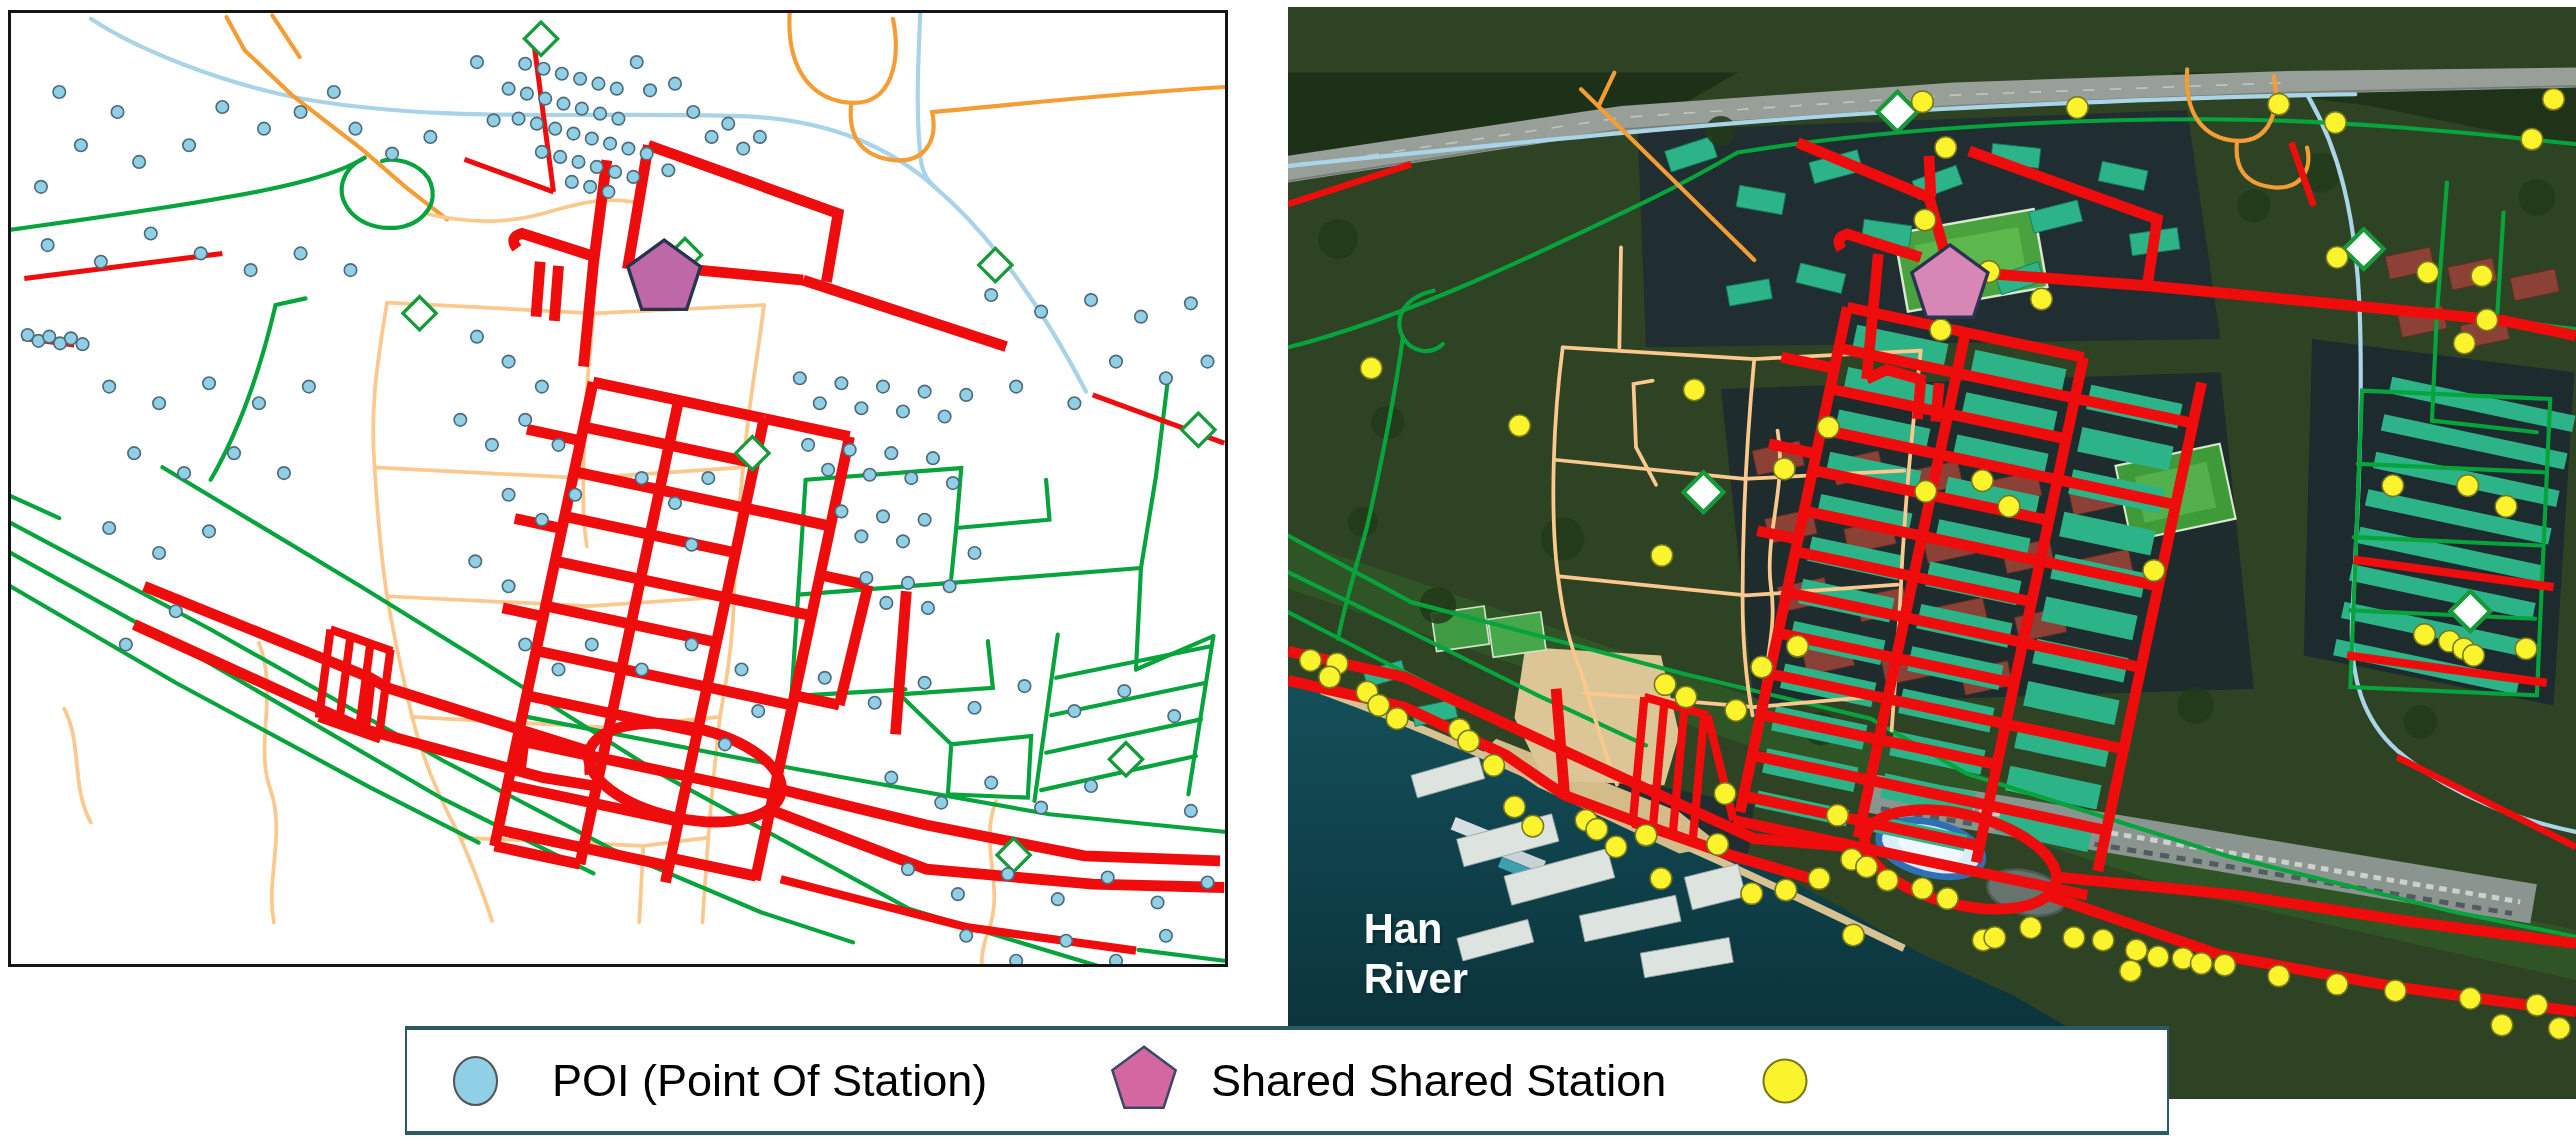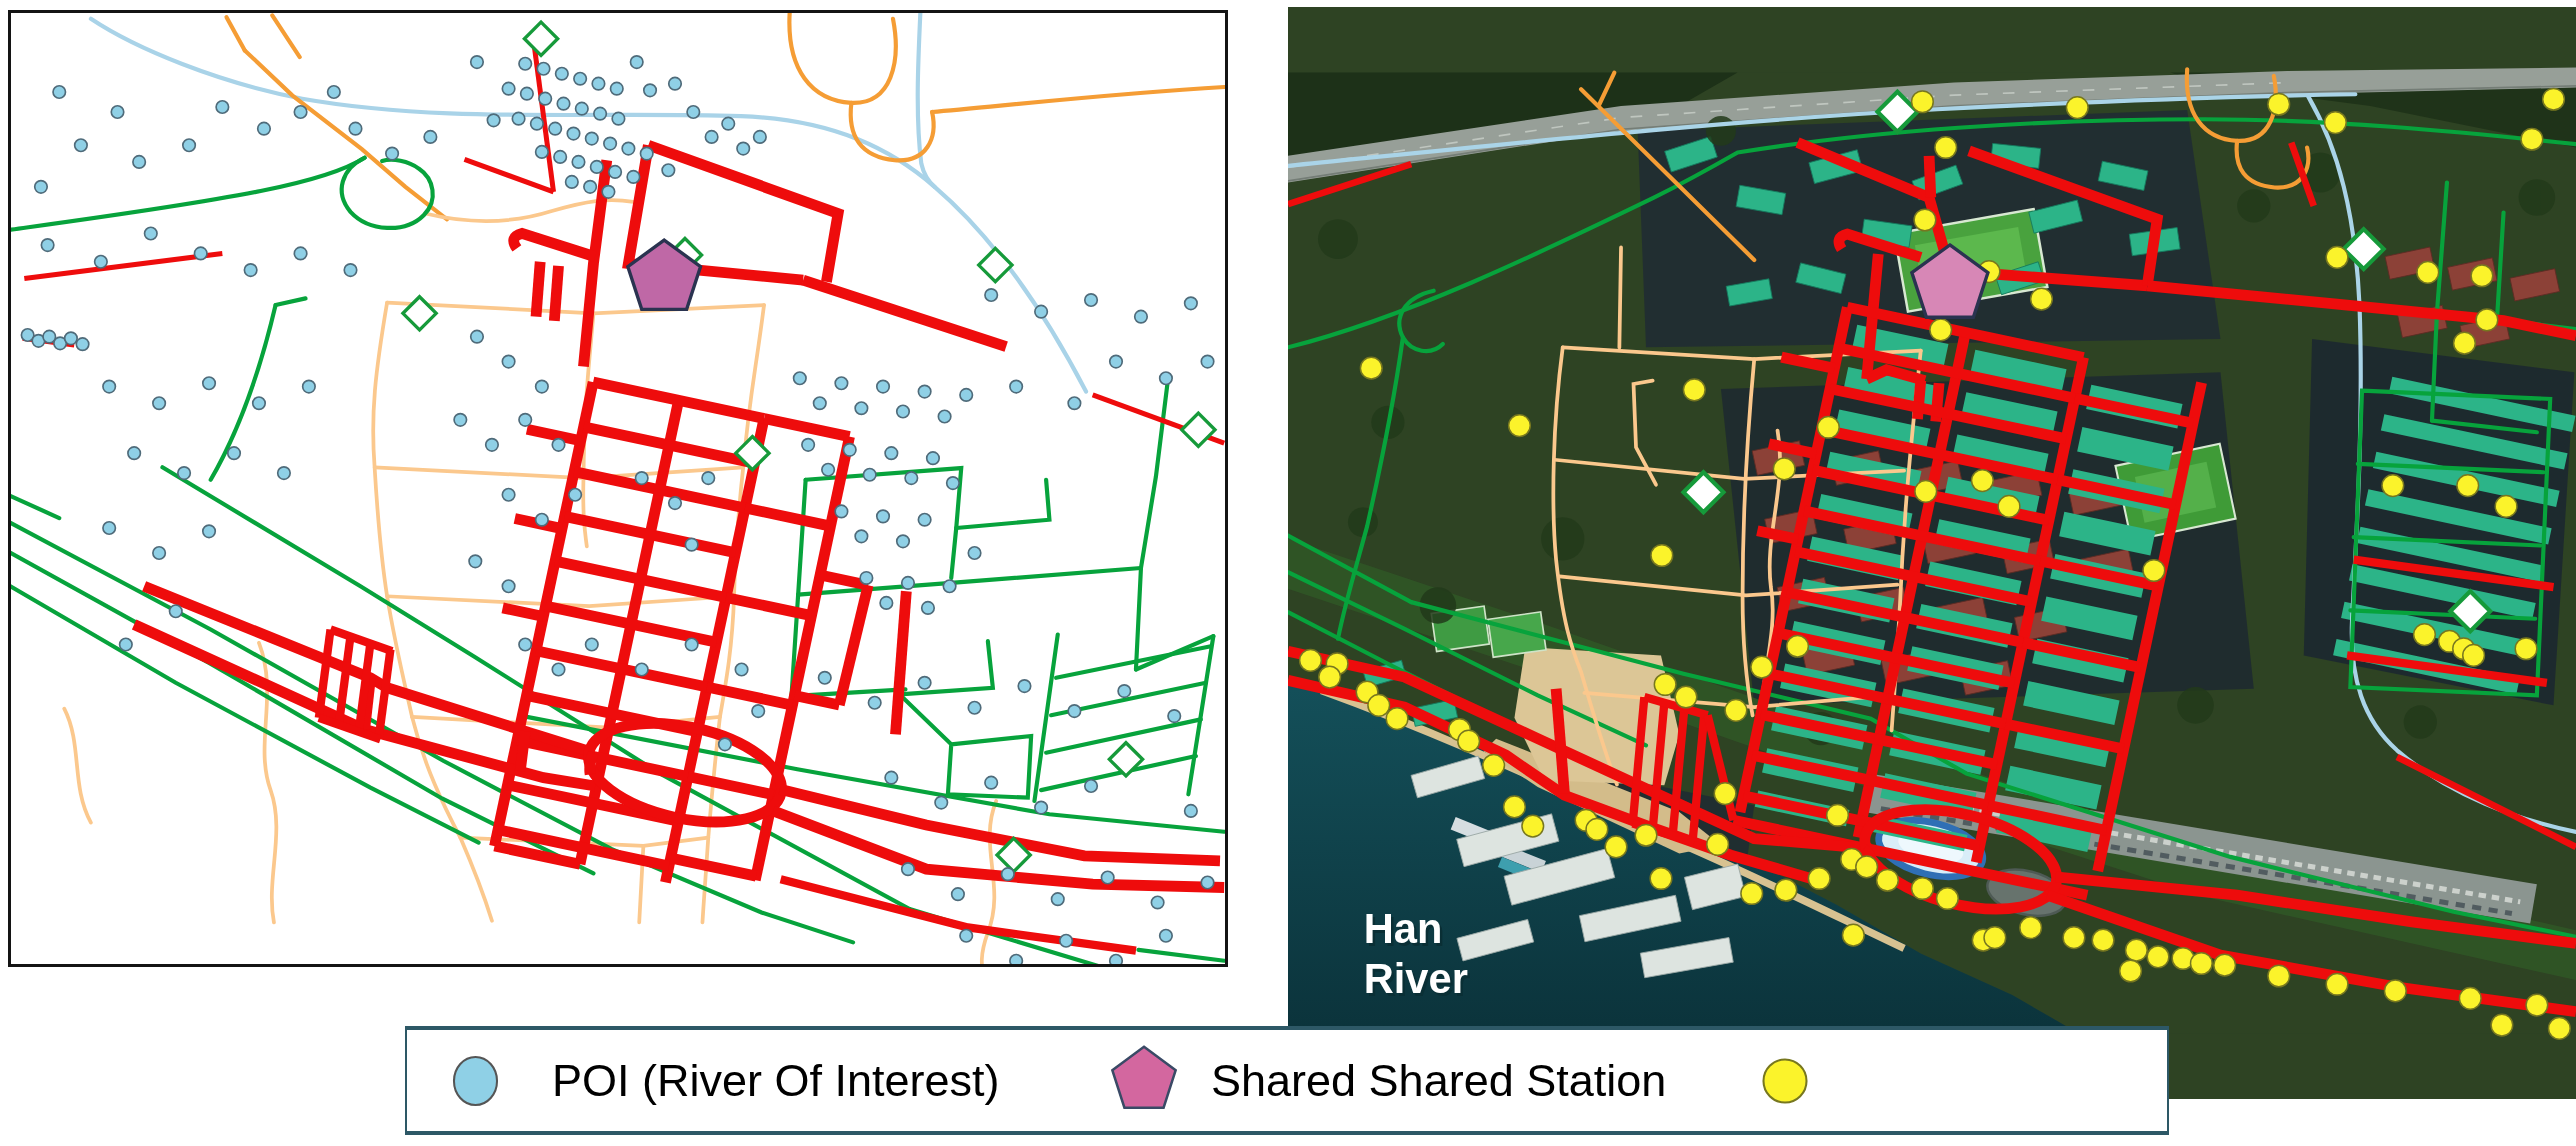--- a/index.html
+++ b/index.html
@@ -664,21 +664,21 @@
         <text x="91" y="1046" fill="#ffffff">Han</text>
         <text x="91" y="1106" fill="#ffffff">River</text>
       </g>
     </svg>
   </div>
 
   <div class="legend">
     <svg class="leg-sym" style="left:45px" width="47" height="53" viewBox="0 0 56 64">
       <ellipse cx="28" cy="32" rx="26" ry="29" fill="#8fd0e6" stroke="#555555" stroke-width="2.5"></ellipse>
     </svg>
-    <span class="leg-label" style="left:145px">POI (River Of Interest)</span>
+    <span class="leg-label" style="left:145px">POI (Point Of Station)</span>
 
     <svg class="leg-sym" style="left:702px" width="70" height="77" viewBox="0 0 84 92">
       <polygon id="legend-station" points="42,5 80,33 65.5,78 18.5,78 4,33" fill="#d3679f" stroke="#3a4a66" stroke-width="3"></polygon>
     </svg>
     <span class="leg-label" style="left:804px">Shared Shared Station</span>
 
     <svg class="leg-sym" style="left:1354px" width="48" height="48" viewBox="0 0 58 58">
       <circle cx="29" cy="29" r="26" fill="#fbf32b" stroke="#77771f" stroke-width="2.5"></circle>
     </svg>
   </div>

